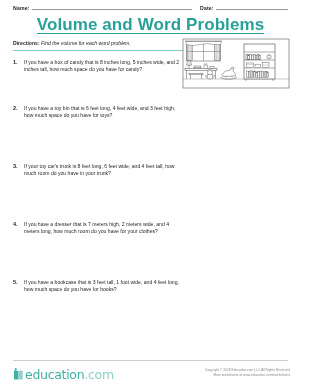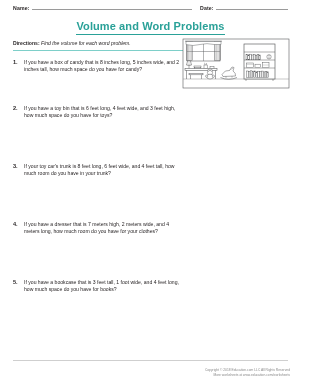--- a/index.html
+++ b/index.html
@@ -54,21 +54,21 @@
   
   .title-wrap {
     position: absolute;
     left: 0;
     top: 16px;
     width: 301px;
     text-align: center;
   }
   .title {
     display: inline-block;
-    font-size: 11px;
+    font-size: 17px;
     font-weight: bold;
     color: #2aa198;
     letter-spacing: 0.1px;
     border-bottom: 1.1px solid #2aa198;
     padding-bottom: 1.5px;
     line-height: 12px;
   }
 
   
   .directions {
@@ -368,20 +368,28 @@
     <div class="problem" style="height:40px">
       <span class="p-num">5.</span>
       <span class="p-text">If you have a bookcase that is 3 feet tall, 1 foot wide, and 4 feet long, how much space do you have for books?</span>
     </div>
 
   </div>
 
   <div class="footer">
     <div class="footer-rule"></div>
 
+    <div class="logo">
+      <svg class="logo-mark" viewBox="0 0 11 13" xmlns="http://www.w3.org/2000/svg">
+        <path d="M1 2.2 L1 11.6 L5.4 11.6 L5.4 3.1 Z" fill="#3fb0a5"></path>
+        <path d="M5.6 3.1 L5.6 11.6 L9.6 11.6 L9.6 2.2 Z" fill="#8fcfc9"></path>
+        <circle cx="2.7" cy="1.2" r="1.1" fill="#3fb0a5"></circle>
+      </svg>
+      <span class="logo-text"><span>education</span><span class="dotcom">.com</span></span>
+    </div>
 
     <div class="copyright">
       <div>Copyright © 2018 Education.com LLC All Rights Reserved</div>
       <div>More worksheets at www.education.com/worksheets</div>
     </div>
   </div>
 
 </div>
 
 </body></html>

